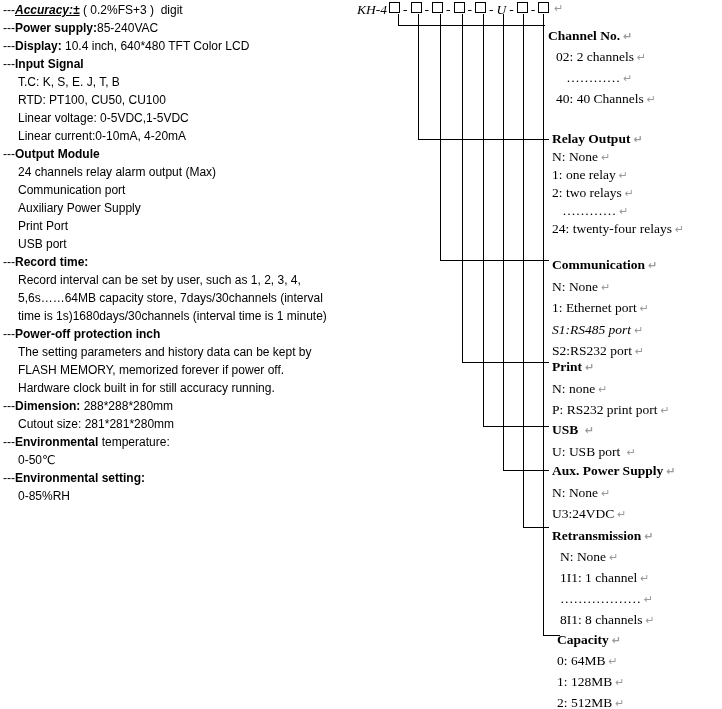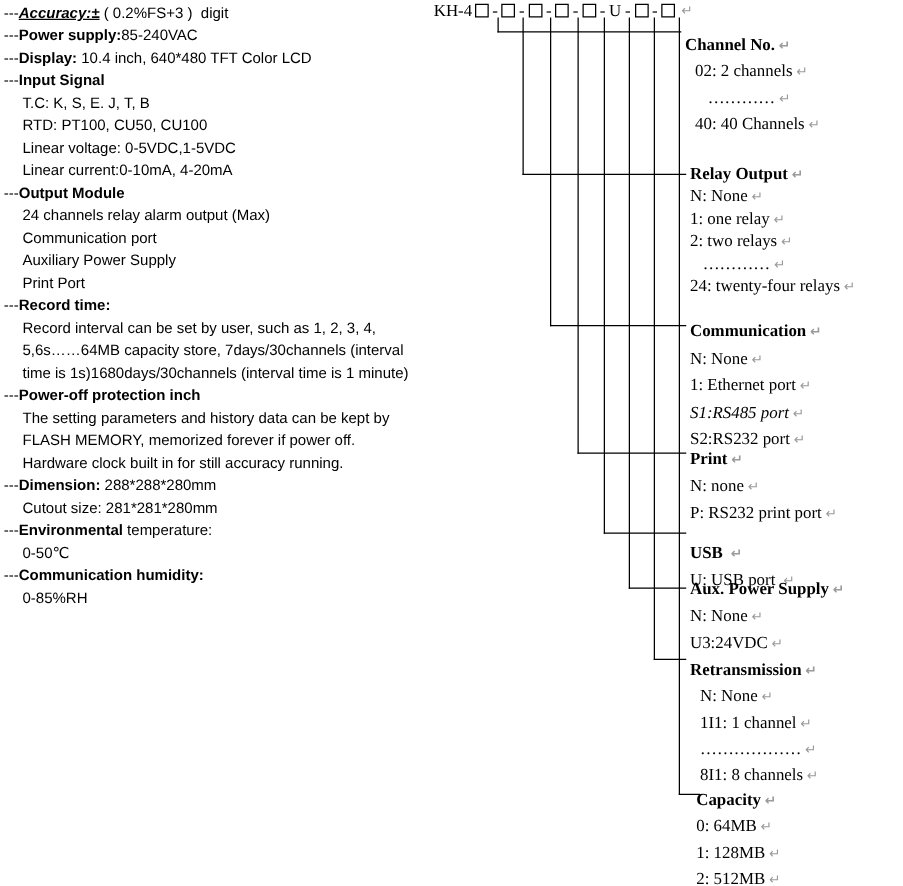--- a/index.html
+++ b/index.html
@@ -5,22 +5,22 @@
   html,body{margin:0;padding:0;background:#fff;}
   .page{position:relative;width:722px;height:709px;background:#ffffff;overflow:hidden;
         font-family:"Liberation Sans","DejaVu Sans",sans-serif;color:#000;}
   
   #specs{position:absolute;left:3px;top:1px;font-size:12px;}
   .spec-line{height:18px;line-height:18px;white-space:pre;}
   .spec-line.ind{padding-left:15px;}
   .b{font-weight:bold;}
   .u{text-decoration:underline;font-style:italic;}
   
-  #code-row{position:absolute;left:347px;top:2px;height:13px;display:flex;align-items:center;
-            font-family:"Liberation Serif","DejaVu Serif",serif;font-size:13.5px;white-space:pre;}
+  #code-row{position:absolute;left:357px;top:2px;height:13px;display:flex;
+            font-family:"Liberation Serif","DejaVu Serif",serif;font-size:13.5px;white-space:pre;font-style:italic;}
   .code-box{width:9px;height:9px;border:1px solid #000;display:inline-block;margin:0 2px;}
   .code-dash{display:inline-block;margin:0 1px;}
   .code-u{display:inline-block;margin:0 2px;}
   
   .section{position:absolute;font-family:"Liberation Serif","DejaVu Serif",serif;font-size:13.5px;}
   .sec-label{font-weight:bold;white-space:pre;}
   .opt{white-space:pre;}
   .ret{color:#9a9a9a;font-size:11px;margin-left:3px;font-family:"DejaVu Sans",sans-serif;}
   
   .vline,.hline{position:absolute;background:#000;}
@@ -36,33 +36,34 @@
       <div class="spec-line"><span>---</span><span class="b">Input Signal</span></div>
       <div class="spec-line ind"><span>T.C: K, S, E. J, T, B</span></div>
       <div class="spec-line ind"><span>RTD: PT100, CU50, CU100</span></div>
       <div class="spec-line ind"><span>Linear voltage: 0-5VDC,1-5VDC</span></div>
       <div class="spec-line ind"><span>Linear current:0-10mA, 4-20mA</span></div>
       <div class="spec-line"><span>---</span><span class="b">Output Module</span></div>
       <div class="spec-line ind"><span>24 channels relay alarm output (Max)</span></div>
       <div class="spec-line ind"><span>Communication port</span></div>
       <div class="spec-line ind"><span>Auxiliary Power Supply</span></div>
       <div class="spec-line ind"><span>Print Port</span></div>
+      <div class="spec-line ind"><span>USB port</span></div>
       <div class="spec-line"><span>---</span><span class="b">Record time:</span></div>
       <div class="spec-line ind"><span>Record interval can be set by user, such as 1, 2, 3, 4,</span></div>
       <div class="spec-line ind"><span>5,6s……64MB capacity store, 7days/30channels (interval</span></div>
       <div class="spec-line ind"><span>time is 1s)1680days/30channels (interval time is 1 minute)</span></div>
       <div class="spec-line"><span>---</span><span class="b">Power-off protection inch</span></div>
       <div class="spec-line ind"><span>The setting parameters and history data can be kept by</span></div>
       <div class="spec-line ind"><span>FLASH MEMORY, memorized forever if power off.</span></div>
       <div class="spec-line ind"><span>Hardware clock built in for still accuracy running.</span></div>
       <div class="spec-line"><span>---</span><span class="b">Dimension:</span><span> 288*288*280mm</span></div>
       <div class="spec-line ind"><span>Cutout size: 281*281*280mm</span></div>
       <div class="spec-line"><span>---</span><span class="b">Environmental</span><span> temperature:</span></div>
       <div class="spec-line ind"><span>0-50℃</span></div>
-      <div class="spec-line"><span>---</span><span class="b">Communication humidity:</span></div>
+      <div class="spec-line"><span>---</span><span class="b">Environmental setting:</span></div>
       <div class="spec-line ind"><span>0-85%RH</span></div>
     </div>
   <div id="code-row"><span>KH-4</span><span class="code-box"></span><span class="code-dash">-</span><span class="code-box"></span><span class="code-dash">-</span><span class="code-box"></span><span class="code-dash">-</span><span class="code-box"></span><span class="code-dash">-</span><span class="code-box"></span><span class="code-dash">-</span><span class="code-u">U</span><span class="code-dash">-</span><span class="code-box"></span><span class="code-dash">-</span><span class="code-box"></span><span class="ret">↵</span></div>
   <div id="sections">
       <div class="section" style="left: 548px; top: 26px; line-height: 20px;">
         <div class="sec-label"><span>Channel No.</span><span class="ret">↵</span></div>
         <div class="opt" style="padding-left: 8px;"><span>02: 2 channels</span><span class="ret">↵</span></div>
         <div class="opt" style="padding-left: 8px;"><span>   …………</span><span class="ret">↵</span></div>
         <div class="opt" style="padding-left: 8px;"><span>40: 40 Channels</span><span class="ret">↵</span></div>
       </div>
@@ -79,21 +80,21 @@
         <div class="opt" style="padding-left: 0px;"><span>N: None</span><span class="ret">↵</span></div>
         <div class="opt" style="padding-left: 0px;"><span>1: Ethernet port</span><span class="ret">↵</span></div>
         <div class="opt" style="padding-left: 0px; font-style: italic;"><span>S1:RS485 port</span><span class="ret">↵</span></div>
         <div class="opt" style="padding-left: 0px;"><span>S2:RS232 port</span><span class="ret">↵</span></div>
       </div>
       <div class="section" style="left: 552px; top: 357px; line-height: 20.5px;">
         <div class="sec-label"><span>Print</span><span class="ret">↵</span></div>
         <div class="opt" style="padding-left: 0px;"><span>N: none</span><span class="ret">↵</span></div>
         <div class="opt" style="padding-left: 0px;"><span>P: RS232 print port</span><span class="ret">↵</span></div>
       </div>
-      <div class="section" style="left: 552px; top: 419px; line-height: 21px; margin-top: 12px;">
+      <div class="section" style="left: 552px; top: 419px; line-height: 21px;">
         <div class="sec-label"><span>USB </span><span class="ret">↵</span></div>
         <div class="opt" style="padding-left: 0px;"><span>U: USB port </span><span class="ret">↵</span></div>
       </div>
       <div class="section" style="left: 552px; top: 461px; line-height: 20.5px;">
         <div class="sec-label"><span>Aux. Power Supply</span><span class="ret">↵</span></div>
         <div class="opt" style="padding-left: 0px;"><span>N: None</span><span class="ret">↵</span></div>
         <div class="opt" style="padding-left: 0px;"><span>U3:24VDC</span><span class="ret">↵</span></div>
       </div>
       <div class="section" style="left: 552px; top: 526px; line-height: 20px;">
         <div class="sec-label"><span>Retransmission</span><span class="ret">↵</span></div>

